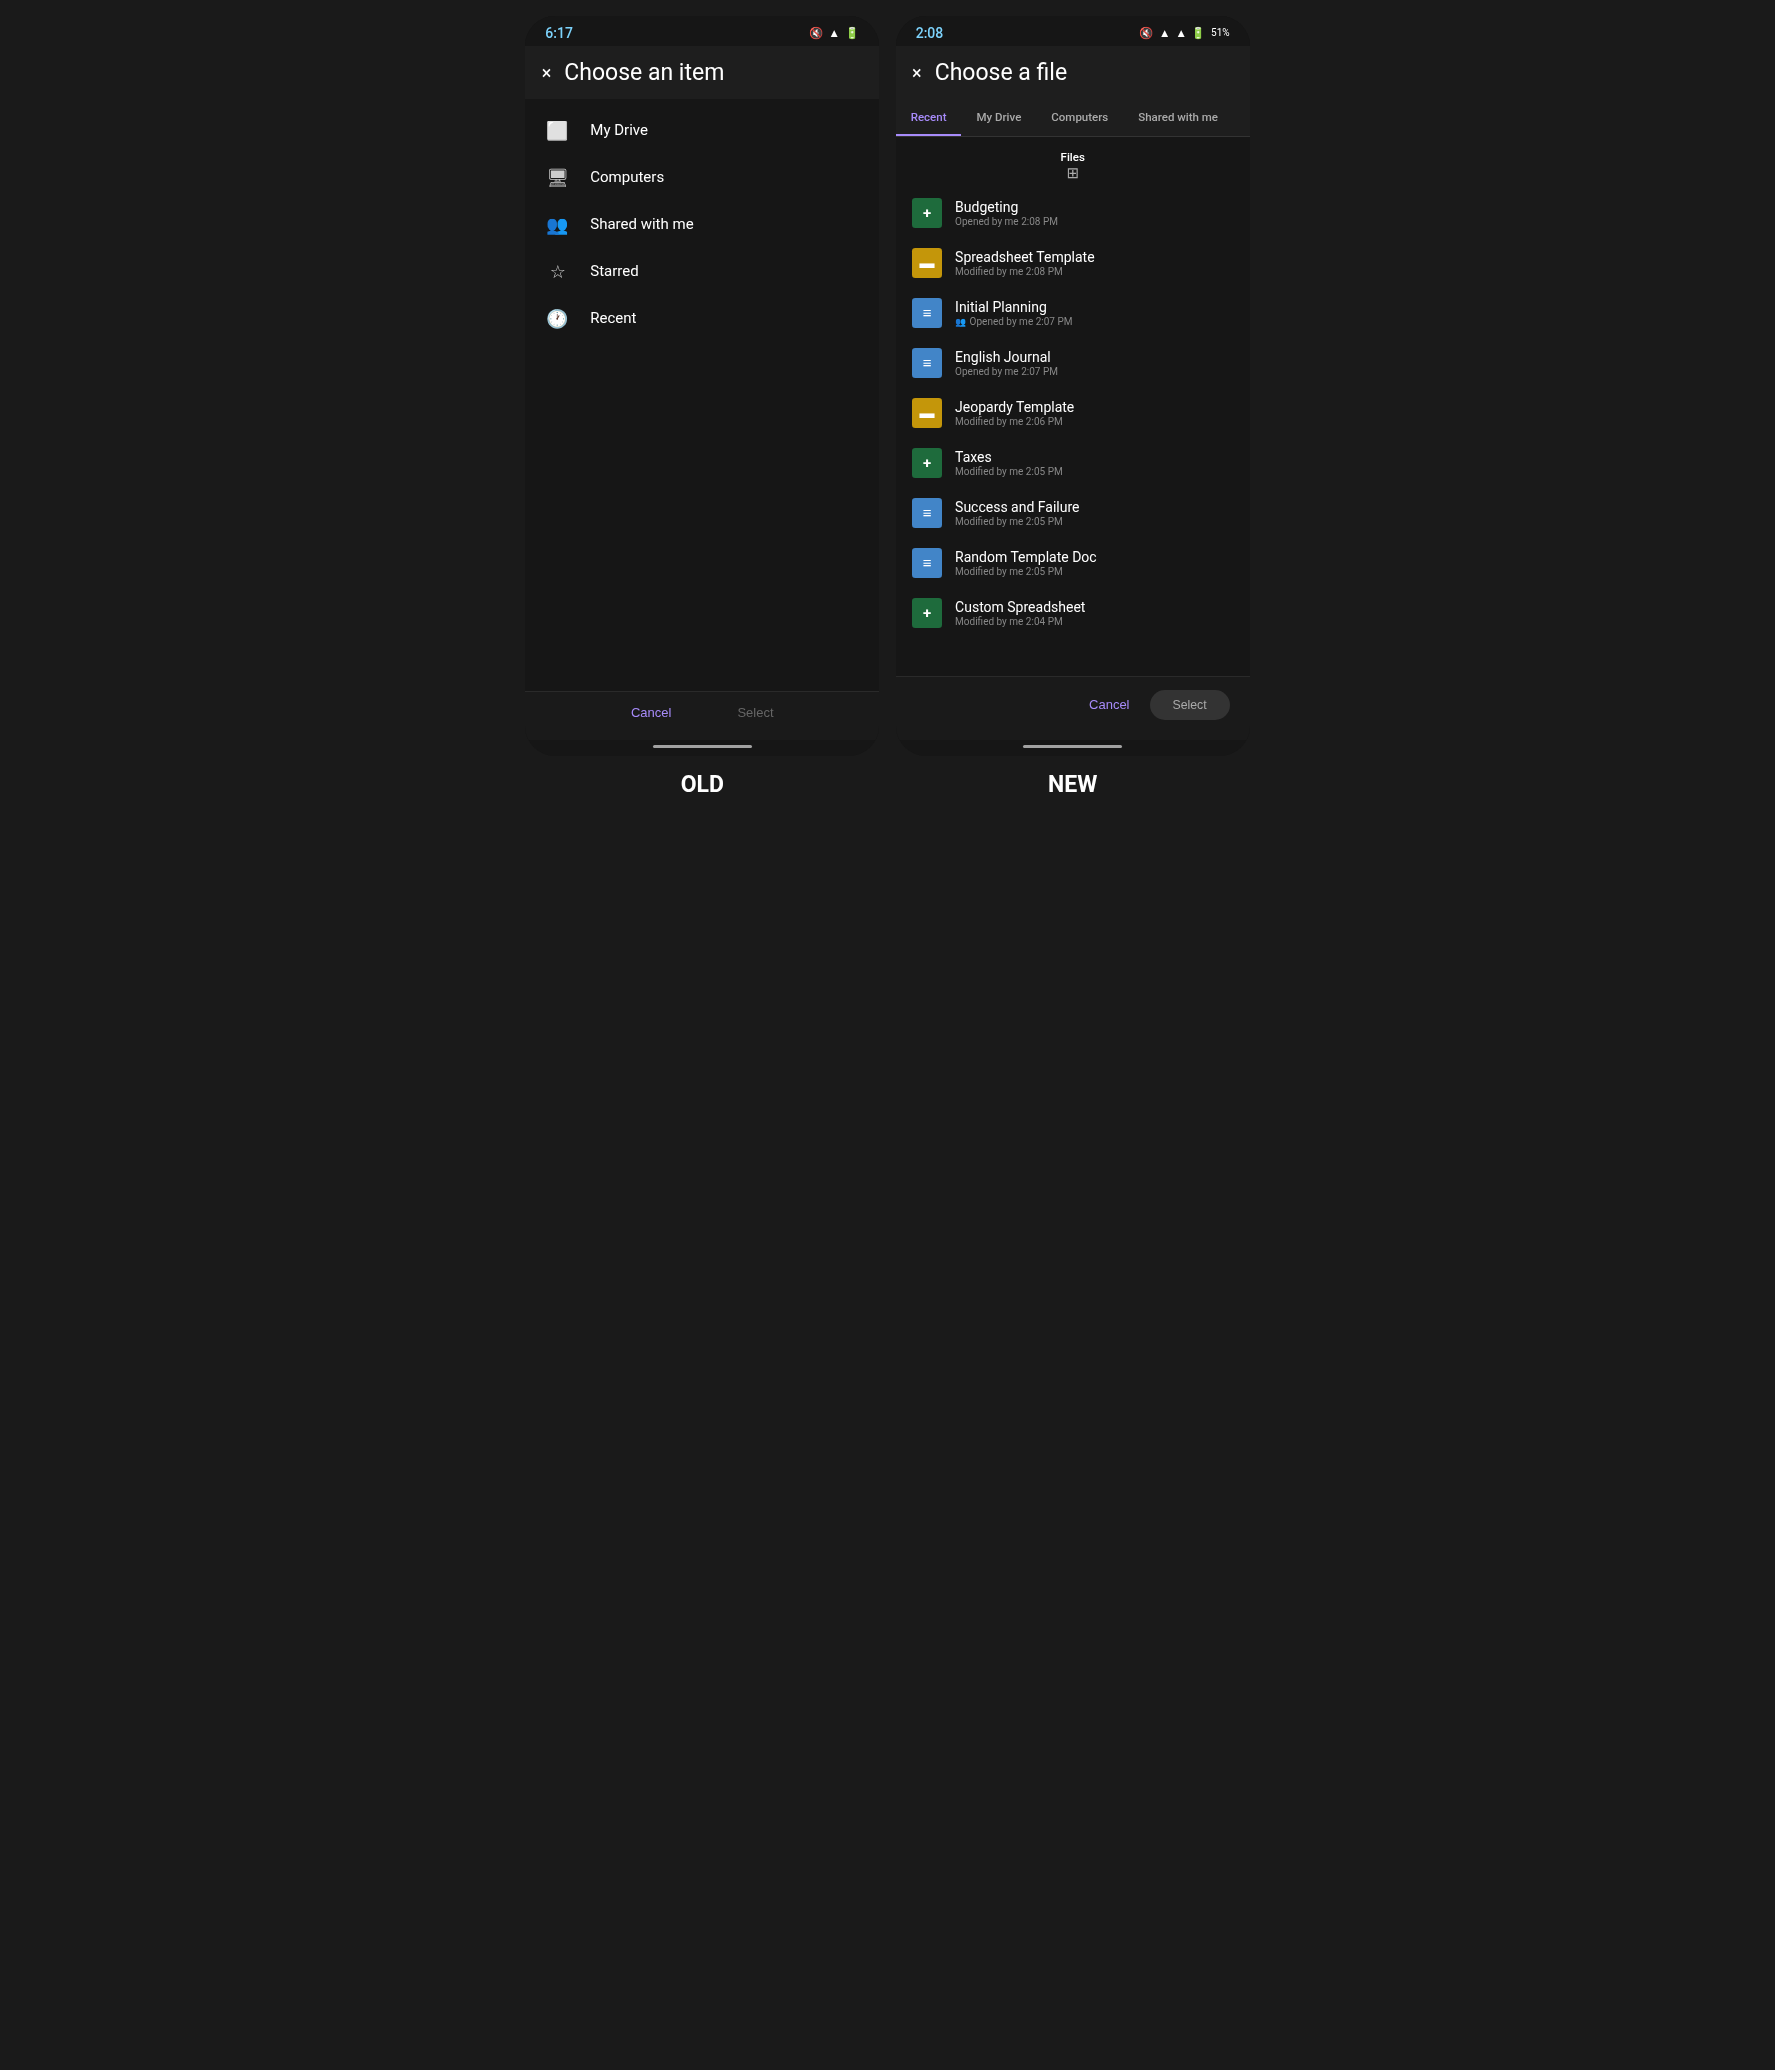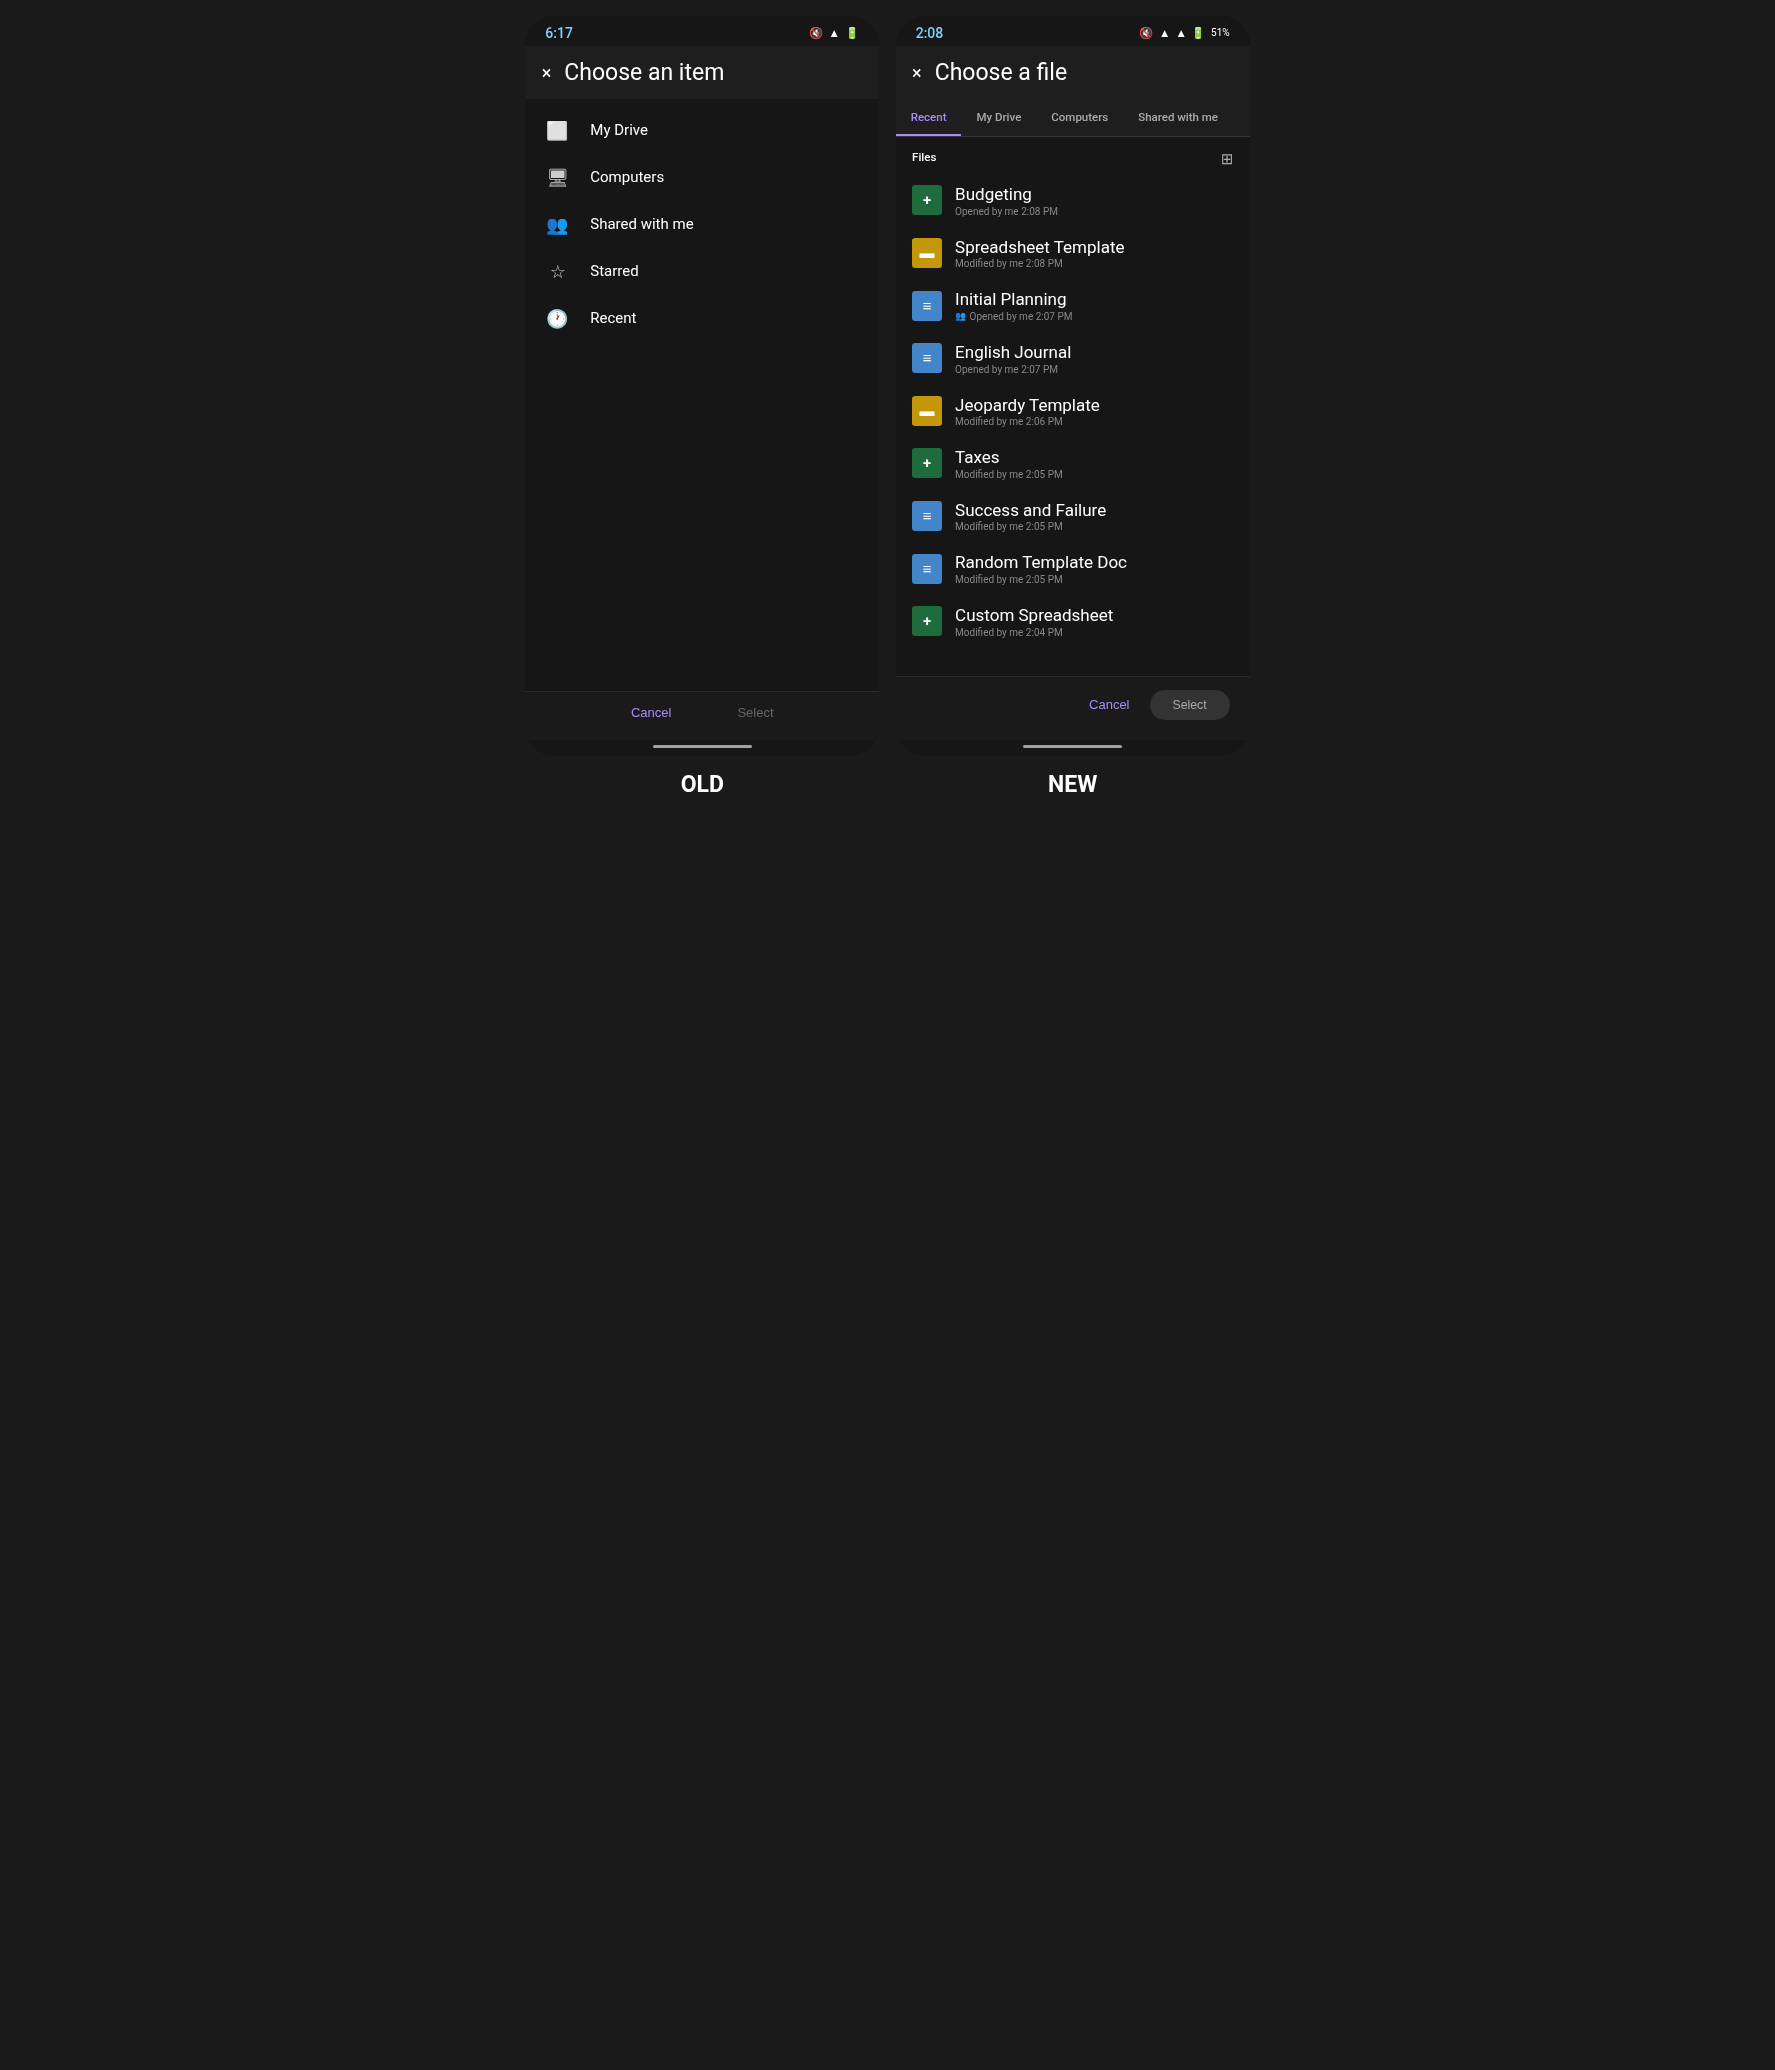--- a/index.html
+++ b/index.html
@@ -126,23 +126,24 @@
       left: 0;
       right: 0;
       height: 1.6px;
       background: #a78bfa;
     }
 
     
     .files-header {
       display: flex;
       justify-content: space-between;
-      align-items: flex-start;
+      align-items: center;
       padding: 13px 16.4px 6.6px;
       background: #161616;
+      flex-direction: column;
     }
 
     .files-label {
       color: #fff;
       font-size: 11.5px;
       font-weight: 500;
     }
 
     .grid-icon {
       color: #aaa;
@@ -192,21 +193,21 @@
       color: #fff;
     }
 
     .file-info {
       flex: 1;
       overflow: hidden;
     }
 
     .file-name {
       color: #fff;
-      font-size: 17px;
+      font-size: 14px;
       font-weight: 400;
       white-space: nowrap;
       overflow: hidden;
       text-overflow: ellipsis;
     }
 
     .file-meta {
       color: #888;
       font-size: 10px;
       margin-top: 1.6px;

